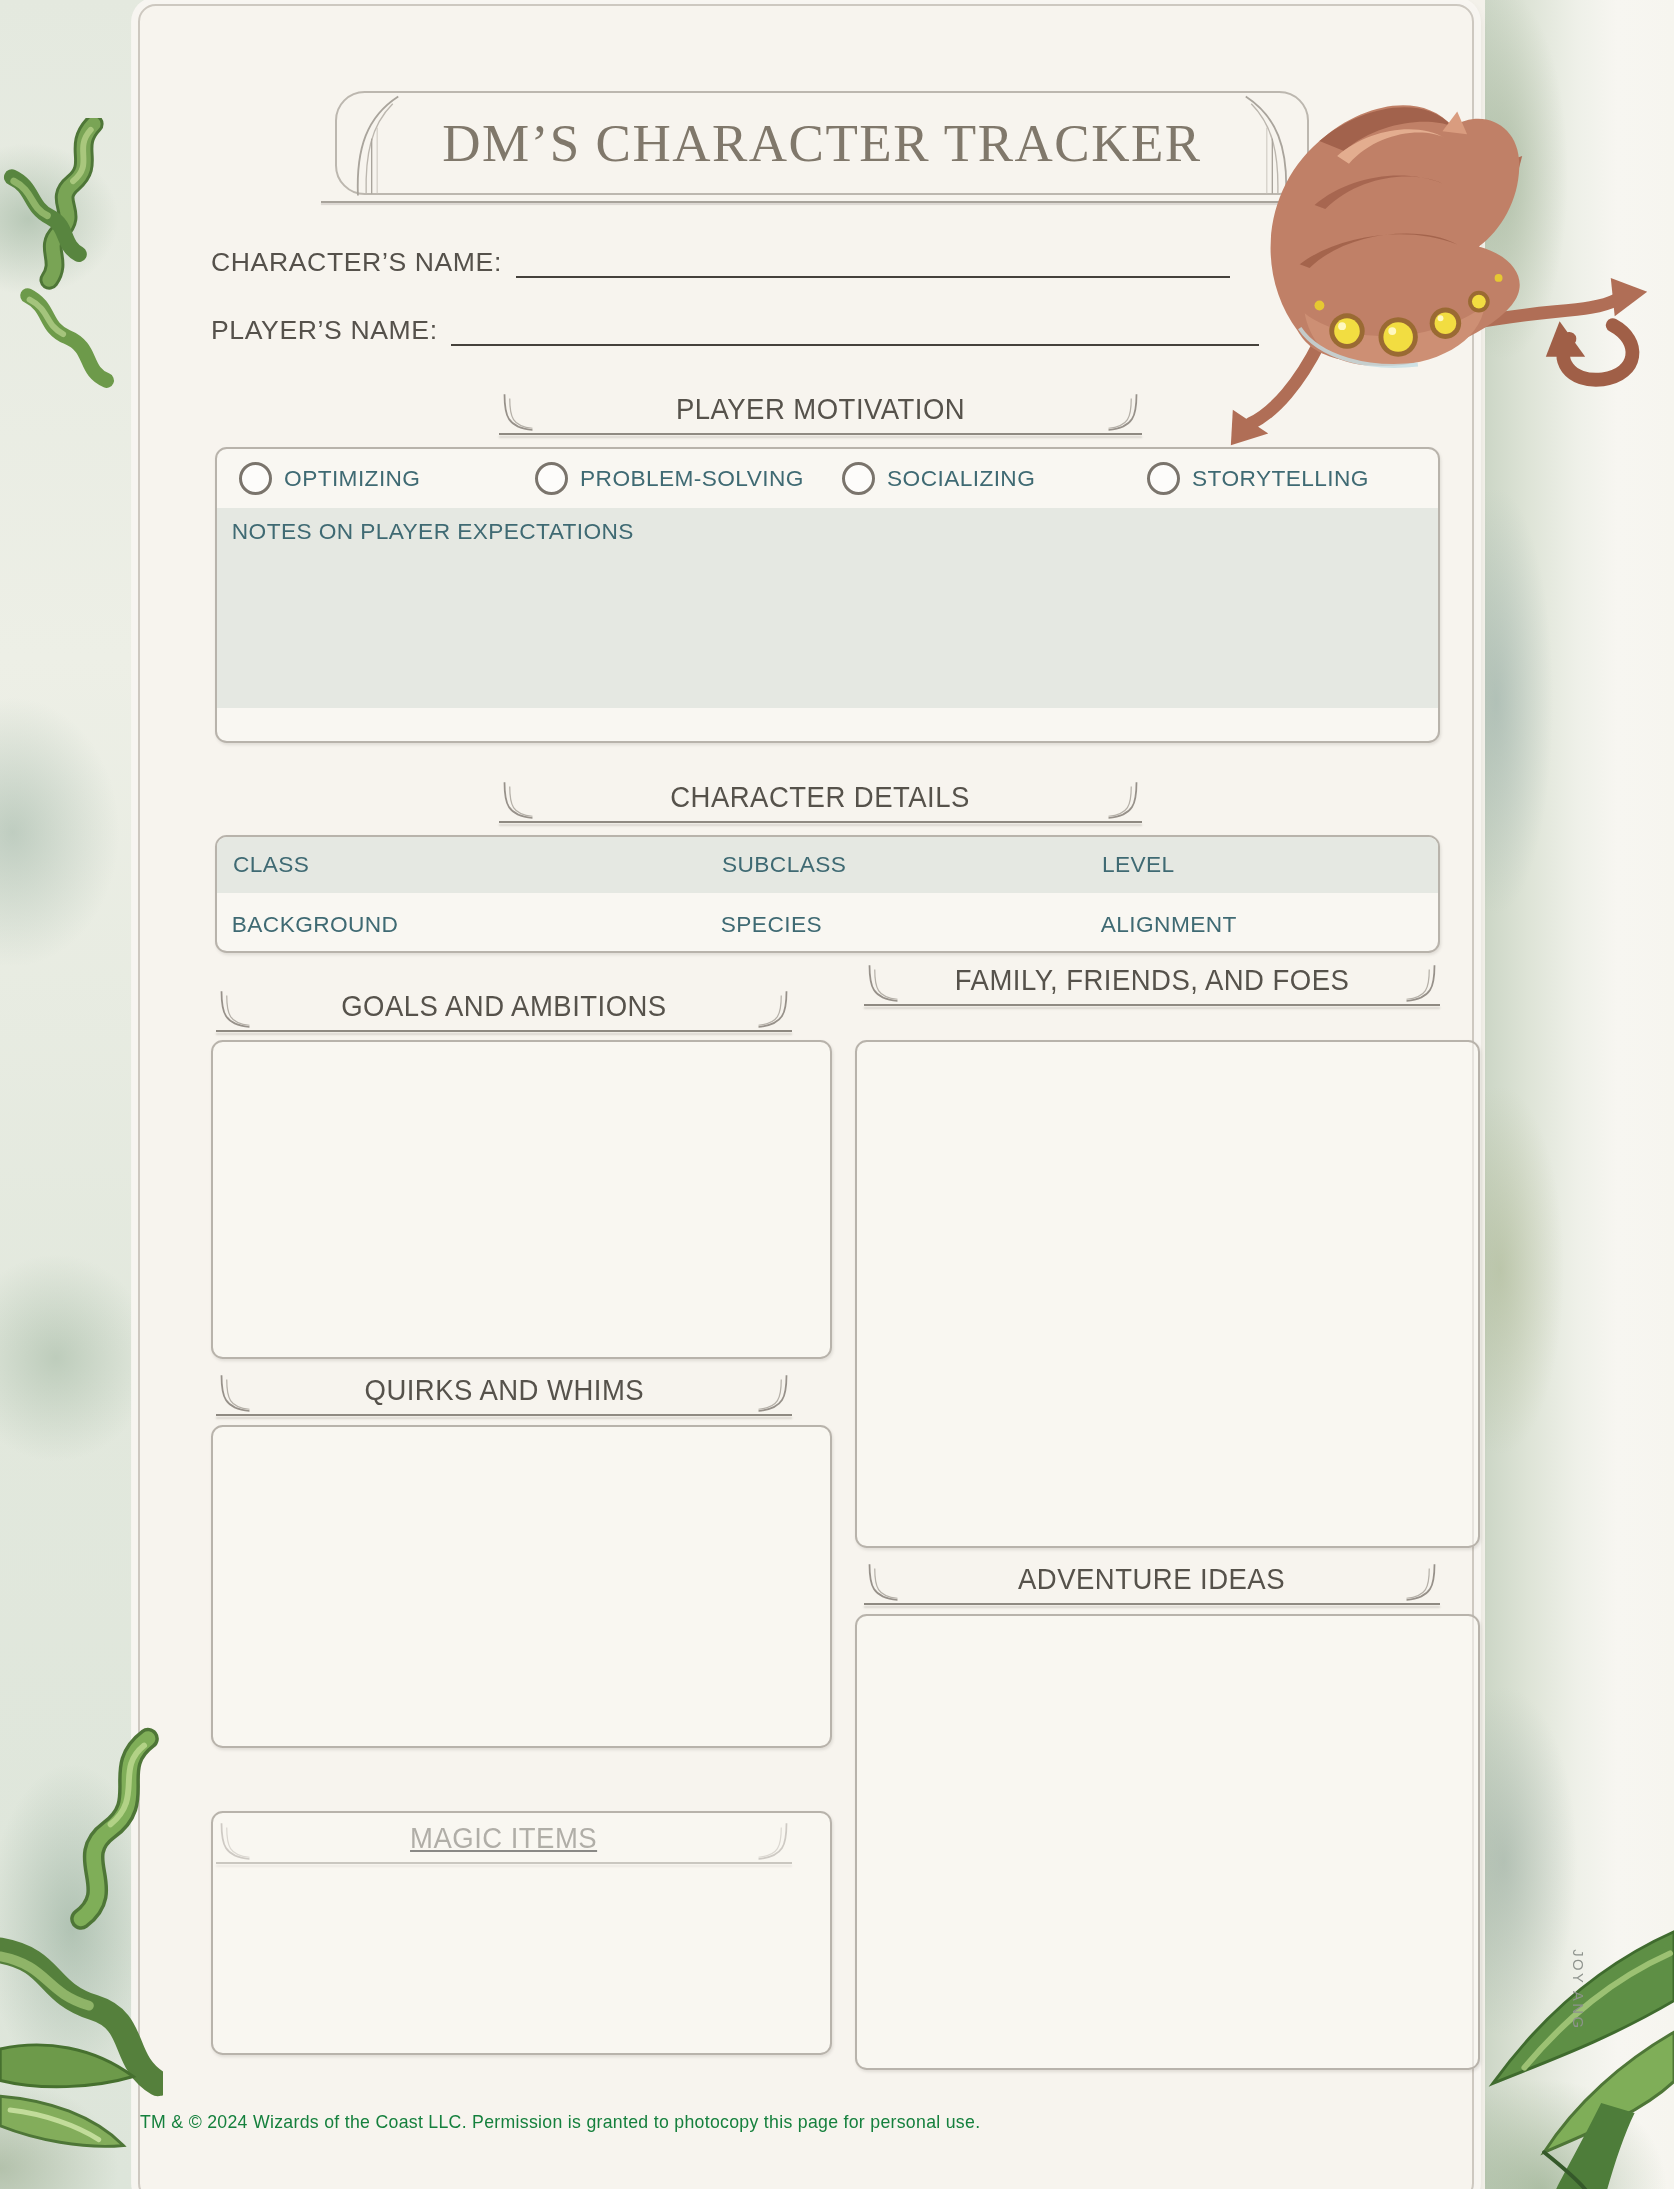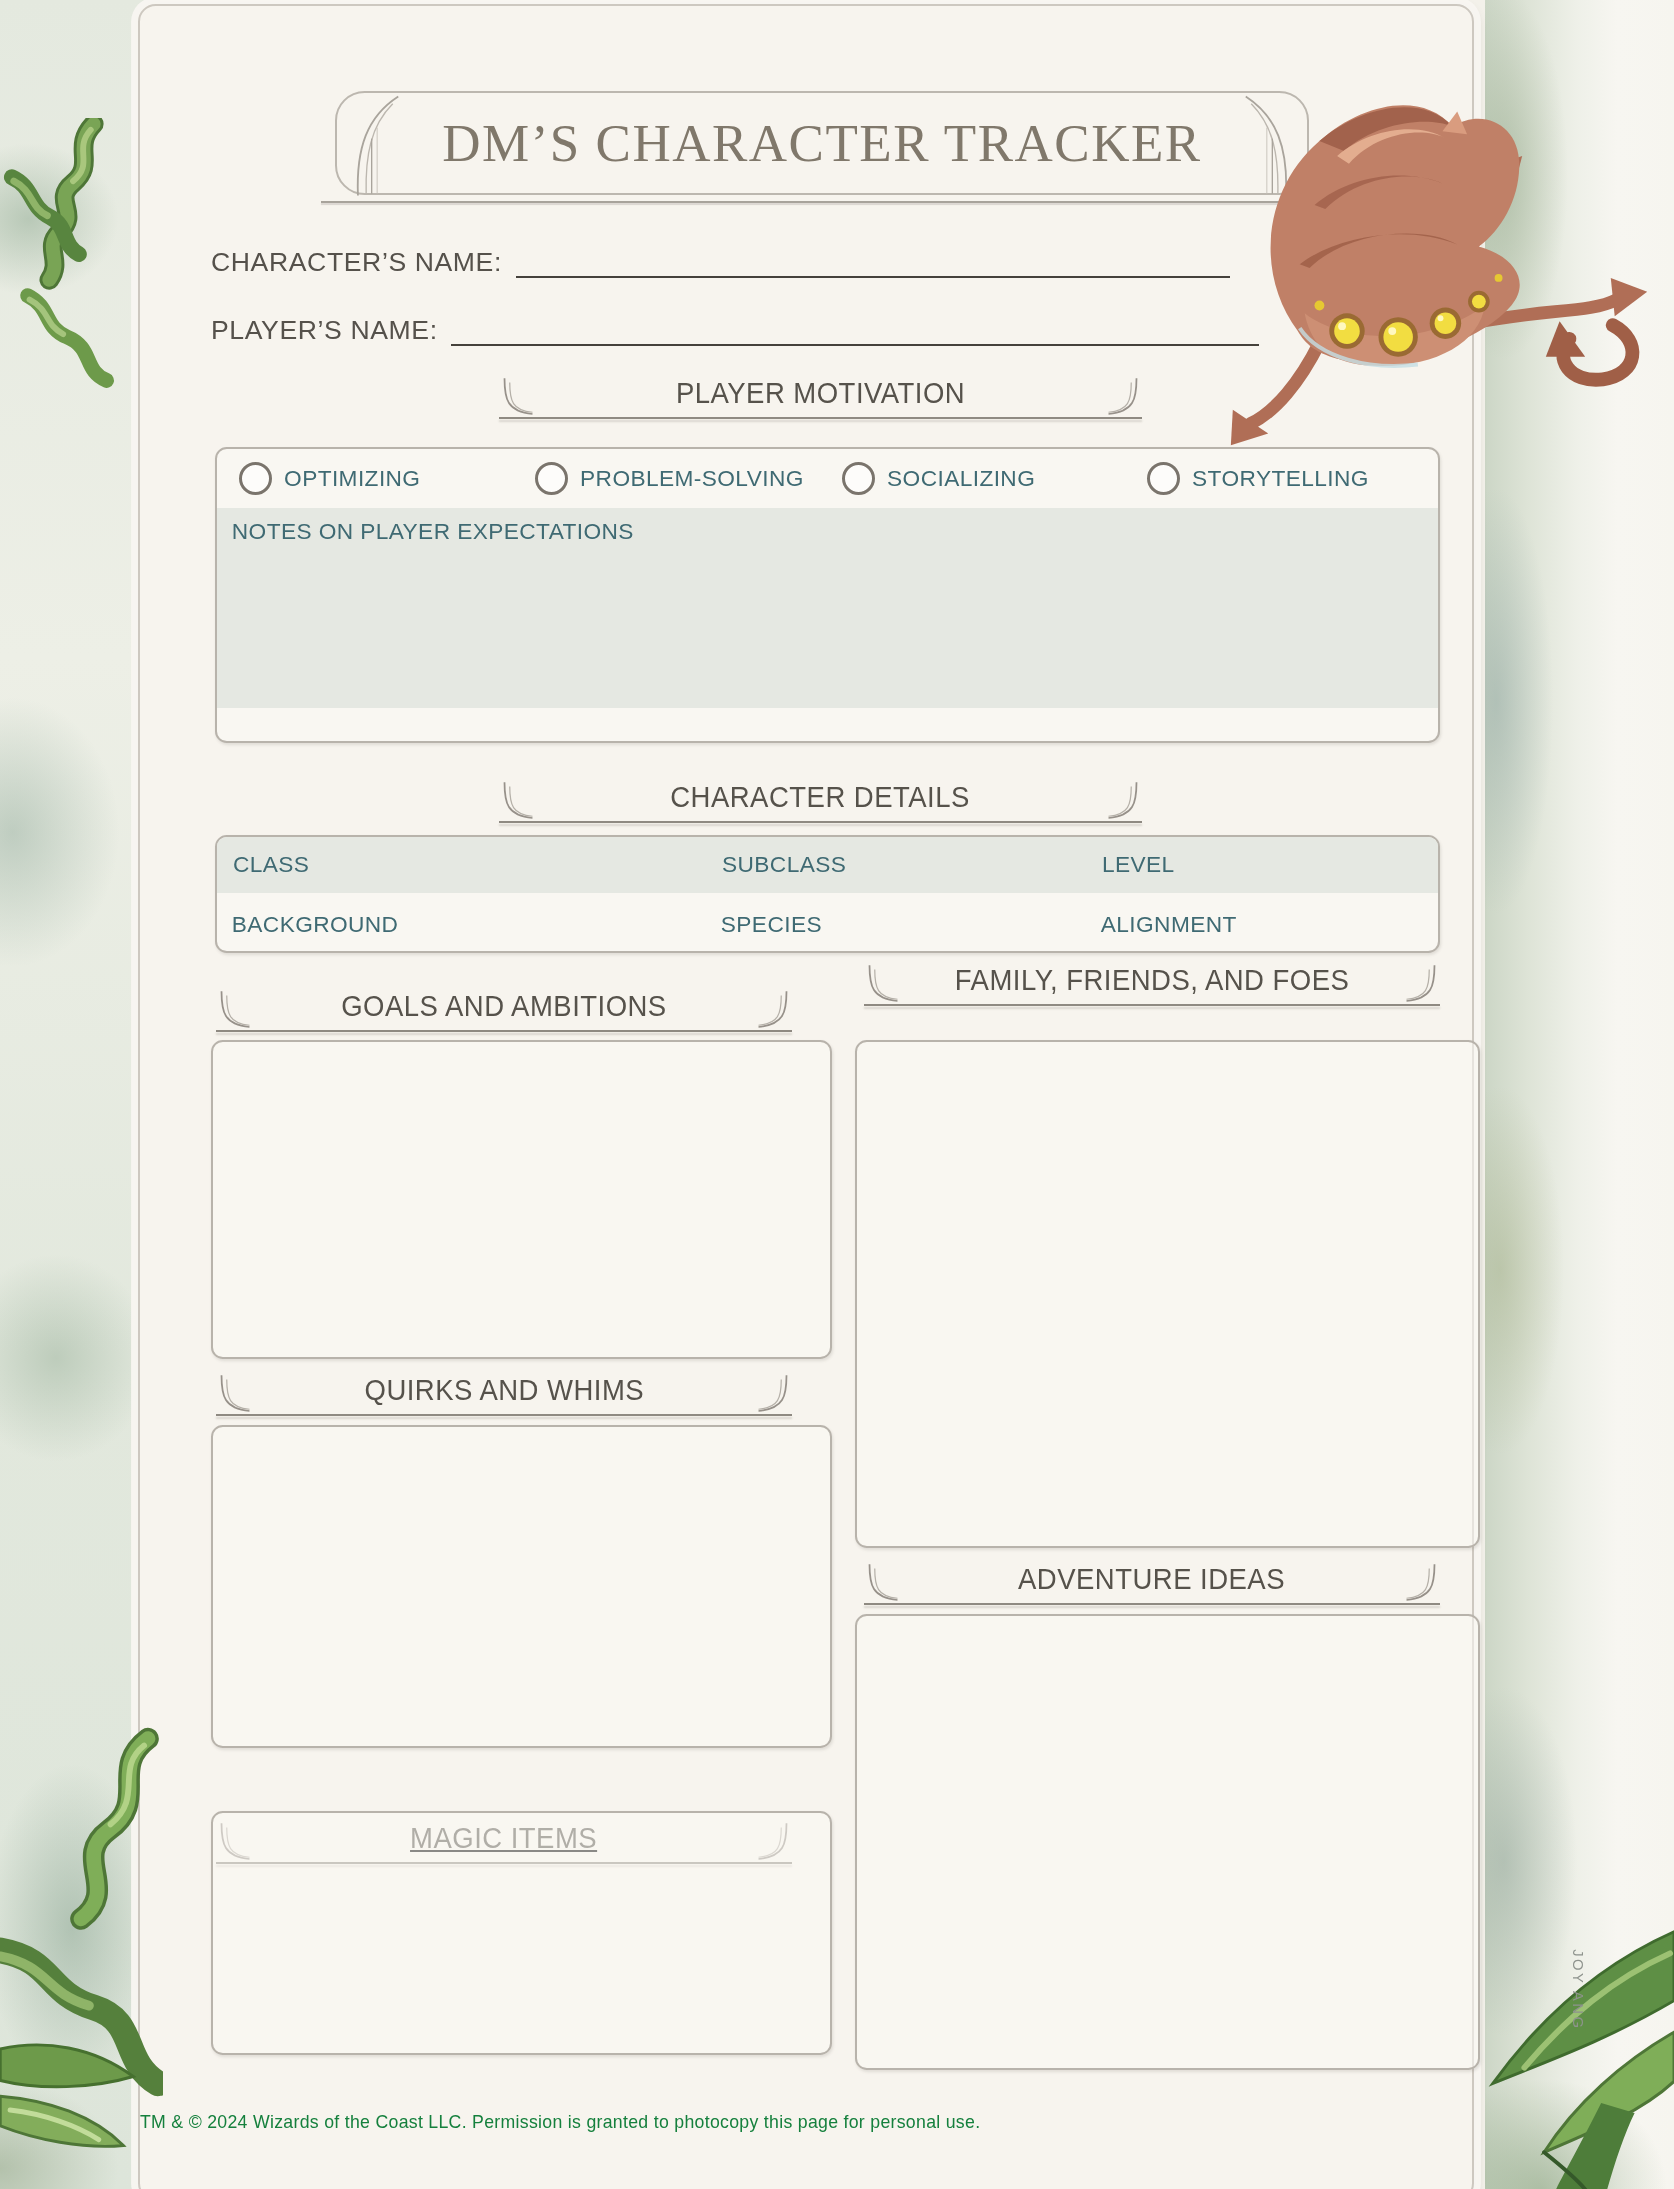--- a/index.html
+++ b/index.html
@@ -144,21 +144,21 @@
 
   <div class="name-row" style="left:71px;top:297px;width:1048px;">
     <span class="name-label">PLAYER’S NAME:</span>
     <div class="name-line" contenteditable="true" style=""></div>
   </div>
   <div class="name-row" style="left:71px;top:229px;width:1019px;">
     <span class="name-label">CHARACTER’S NAME:</span>
     <div class="name-line" contenteditable="true" style=""></div>
   </div>
 
-  <div class="banner" style="left:368px;top:366px;width:625px;">
+  <div class="banner" style="left:368px;top:382px;width:625px;">
     <svg class="curl left" viewBox="0 0 40 46">
       <path d="M4 2 C4 26 7 40 36 43" fill="none" stroke="#97918a" stroke-width="2"></path>
       <path d="M10 7 C10 28 13 39 36 41" fill="none" stroke="#b5b0a8" stroke-width="1.4"></path>
     </svg>
     <div class="banner-label">PLAYER MOTIVATION</div>
     <svg class="curl right" viewBox="0 0 40 46">
       <path d="M4 2 C4 26 7 40 36 43" fill="none" stroke="#97918a" stroke-width="2"></path>
       <path d="M10 7 C10 28 13 39 36 41" fill="none" stroke="#b5b0a8" stroke-width="1.4"></path>
     </svg>
   </div>

